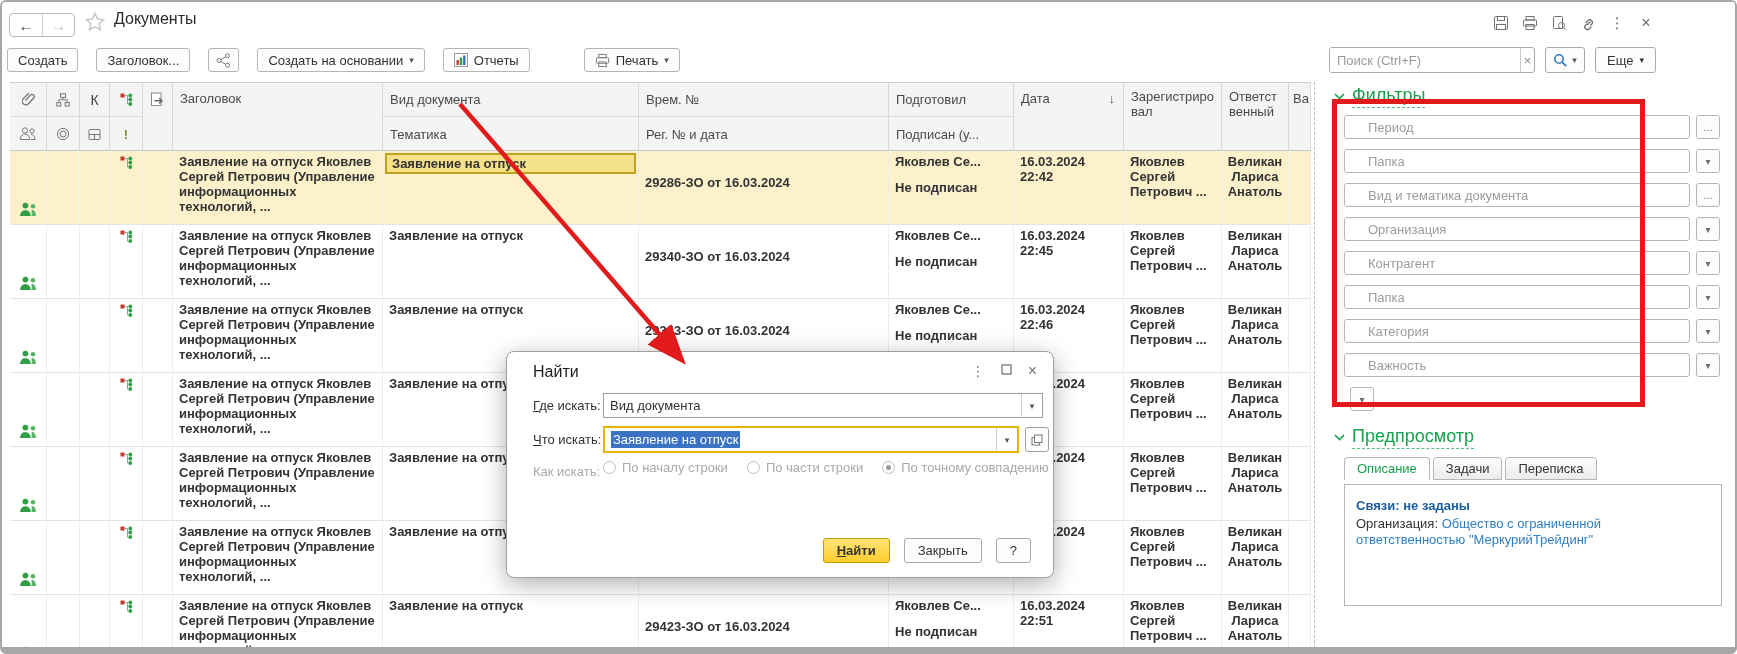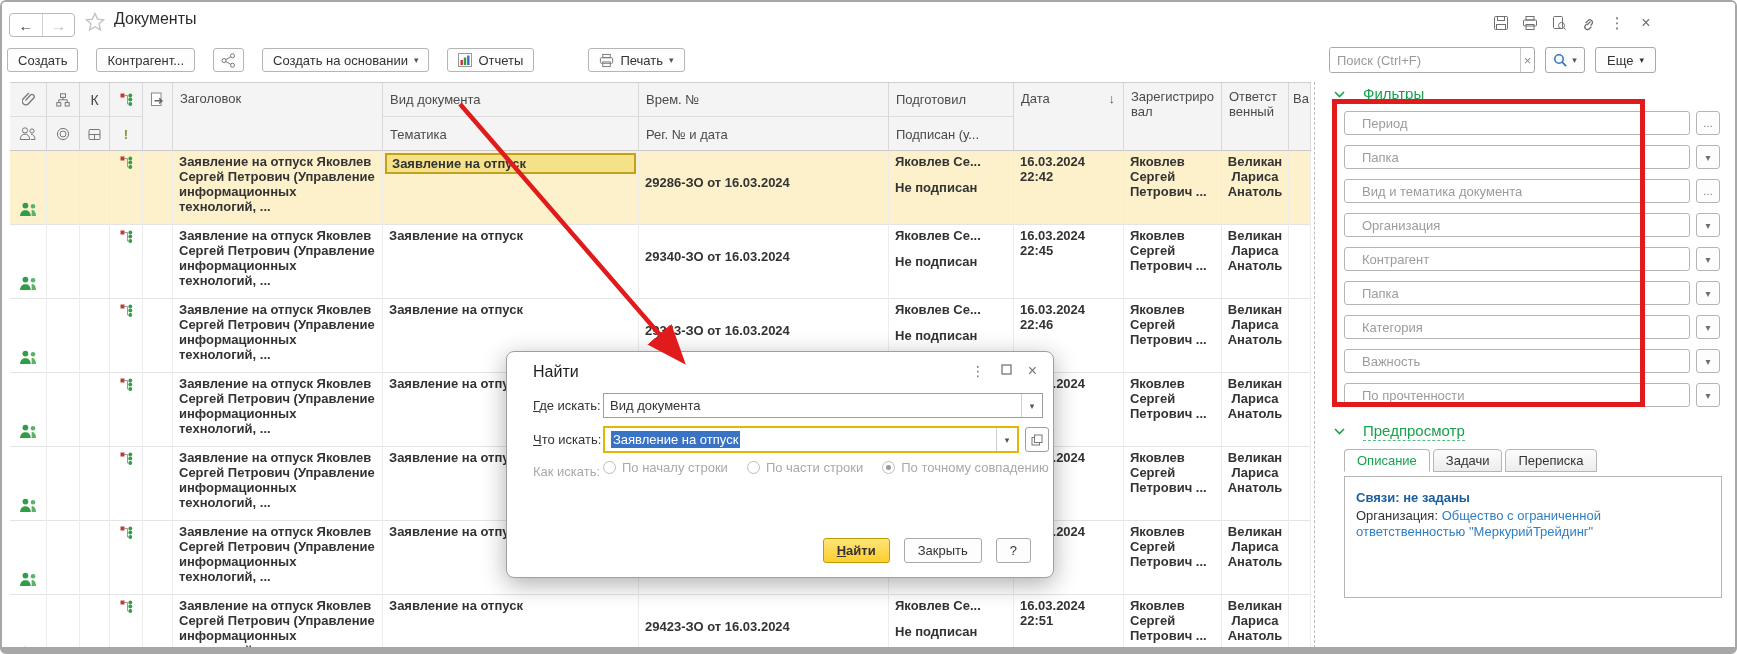--- a/index.html
+++ b/index.html
@@ -52,26 +52,26 @@
   .tc.icon-col { display:flex; flex-direction:column; align-items:center; padding:5px 0; }
   .tc.icon-col.bottom { justify-content:flex-end; padding-bottom:8px; }
   .tc .reg-line { margin-top:21px; }
   .tc .line2 { margin-top:11px; }
   .tc.center { text-align:center; padding-left:2px; padding-right:2px; }
   .cell-selected { display:block; margin:-1px -4px 0; background:#f5e189; border:2px solid #c2a11e; padding:1px 5px; }
 
   
   .vsep { position:absolute; left:1312px; top:80px; height:566px; border-left:1px dashed #bdbdbd; }
   .rpanel { position:absolute; left:1322px; top:80px; width:408px; height:566px; font-size:13px; }
-  .group-title { display:flex; align-items:center; gap:18px; margin:3px 0 0 10px; font-size:15px; color:#17a24c; }
+  .group-title { display:flex; align-items:center; gap:7px; margin:3px 0 0 10px; font-size:18px; color:#17a24c; }
   .group-title .g-label { border-bottom:1px dashed #57bd7f; padding-bottom:1px; }
   .ffield-row { display:flex; align-items:center; margin:10px 0 0 20px; height:24px; }
   .ffield-row.first { margin-top:7px; }
   .ffield { width:346px; height:24px; border:1px solid #b5b5b5; border-radius:3px; background:#fff; color:#9c9c9c;
-            display:flex; align-items:center; padding:0 17px; overflow:hidden; white-space:nowrap; }
+            display:flex; align-items:center; padding:0 23px; overflow:hidden; white-space:nowrap; }
   .fbtn { width:24px; height:24px; margin-left:6px; border:1px solid #b5b5b5; border-radius:3px; background:#fdfdfd;
           display:flex; align-items:center; justify-content:center; color:#6e6e6e; font-size:10px; }
   .preview-title { margin-top:15px; }
   .tabs { display:flex; margin:8px 0 0 20px; }
   .tab { height:23px; padding:0 12px; display:flex; align-items:center; border:1px solid #b5b5b5; border-radius:4px 4px 0 0;
          background:linear-gradient(#fdfdfd,#ececec); color:#333; margin-right:3px; font-size:13px; }
   .tab.active { background:#fff; color:#17a24c; border-bottom-color:#fff; }
   .preview-box { margin:4px 0 0 20px; width:378px; height:122px; border:1px solid #b5b5b5; padding:13px 11px; line-height:16px; }
   .links-line { color:#1b5e9e; font-weight:700; }
   .org-line { color:#333; margin-top:2px; }
@@ -150,21 +150,21 @@
             <path d="M11 9.4 8.8 11.6a2.6 2.6 0 0 1-3.7-3.7l1.2-1.2" transform="translate(.5 2.2)"></path>
           </svg>
       </span>
       <span class="wicon" style="font-size:15px;">⋮</span>
       <span class="wicon" style="font-size:16px;">×</span>
     </div>
   </div>
 
   <div class="toolbar">
     <button class="tbtn">Создать</button>
-    <button class="tbtn">Контрагент...</button>
+    <button class="tbtn">Заголовок...</button>
     <button class="tbtn icon-only">
       <svg width="15" height="15" viewBox="0 0 15 15">
           <circle cx="11.5" cy="2.8" r="2" fill="none" stroke="#777"></circle>
           <circle cx="3" cy="7.5" r="2" fill="none" stroke="#777"></circle>
           <circle cx="11.5" cy="12.2" r="2" fill="none" stroke="#777"></circle>
           <path d="M4.8 6.6l4.9-2.9M4.8 8.4l4.9 2.9" stroke="#777" fill="none"></path>
         </svg>
     </button>
     <button class="tbtn">
       <span>Создать на основании</span>
@@ -612,21 +612,20 @@
       <div class="ffield">Категория</div>
       <div class="fbtn">▾</div>
     </div>
 
     <div class="ffield-row">
       <div class="ffield">Важность</div>
       <div class="fbtn">▾</div>
     </div>
 
     <div class="ffield-row">
-      <div class="ffield">По прочтенности</div>
       <div class="fbtn">▾</div>
     </div>
   </div>
     <div class="group-title preview-title">
       <svg width="11" height="7" viewBox="0 0 11 7">
           <path d="M1 1l4.5 4.5L10 1" fill="none" stroke="#17a24c" stroke-width="1.6"></path>
         </svg>
       <span class="g-label">Предпросмотр</span>
     </div>
     <div class="tabs">

